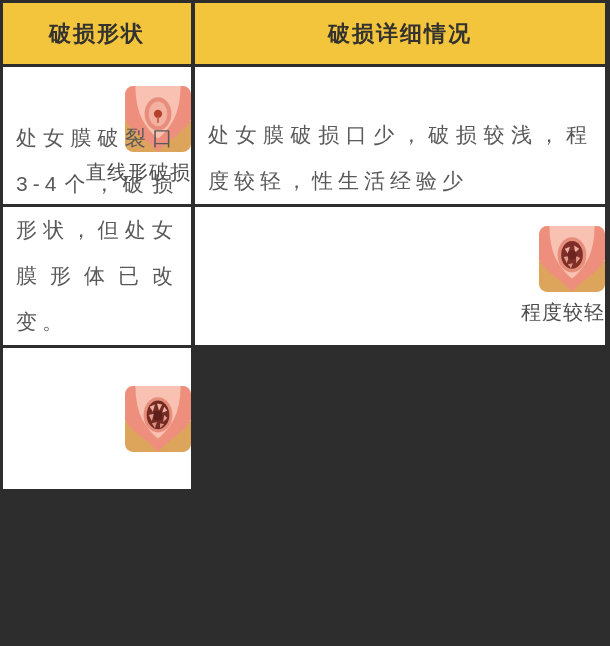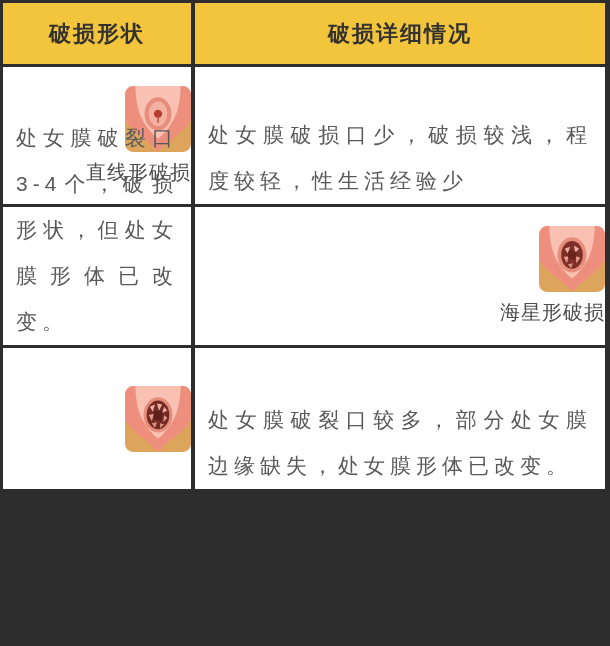--- a/index.html
+++ b/index.html
@@ -77,21 +77,21 @@
         <ellipse cx="32" cy="28" rx="14" ry="17" fill="#e78d7b"></ellipse>
         <ellipse cx="32" cy="28" rx="10.5" ry="13.5" fill="#7f2f27"></ellipse>
         <path d="M25 22 L30 20 L28 27 Z" fill="#eeb0a0"></path>
         <path d="M34 19 L39 22 L35 26 Z" fill="#eeb0a0"></path>
         <path d="M24 30 L29 29 L27 36 Z" fill="#e49d8c"></path>
         <path d="M36 29 L40 31 L36 36 Z" fill="#e49d8c"></path>
         <path d="M28 37 L33 36 L31 41 Z" fill="#d98f7e"></path>
         <circle cx="32" cy="28" r="4.5" fill="#6b241e"></circle>
       </g>
     </svg>
-    <div class="shape-label">海星形破损</div>
+    <div class="shape-label">程度较轻</div>
   </div>
 
   <div class="cell shape-cell">
     <svg class="illus" viewBox="0 0 64 64">
       <clipPath id="r4">
           <rect width="64" height="64" rx="8"></rect>
         </clipPath>
       <g clip-path="url(#r4)">
         <rect width="64" height="64" fill="#f8d2c8"></rect>
         <rect y="34" width="64" height="30" fill="#dda55c"></rect>
@@ -103,17 +103,14 @@
         <path d="M31 17 L36 18 L33 24 Z" fill="#eeb0a0"></path>
         <path d="M38 20 L41 24 L36 26 Z" fill="#eeb0a0"></path>
         <path d="M23 28 L28 27 L26 34 Z" fill="#e49d8c"></path>
         <path d="M38 28 L41 31 L37 35 Z" fill="#e49d8c"></path>
         <path d="M26 36 L31 35 L29 41 Z" fill="#d98f7e"></path>
         <path d="M34 36 L38 37 L34 41 Z" fill="#d98f7e"></path>
         <rect x="28" y="24" width="8" height="9" rx="1.5" fill="#5c1f1a"></rect>
       </g>
     </svg>
   </div>
-  <div class="cell detail-cell">
-    <p class="detail-text">处女膜破裂口较多，部分处女膜边缘缺失，处女膜形体已改变。</p>
-  </div>
 
 </div>
 
 </body></html>

